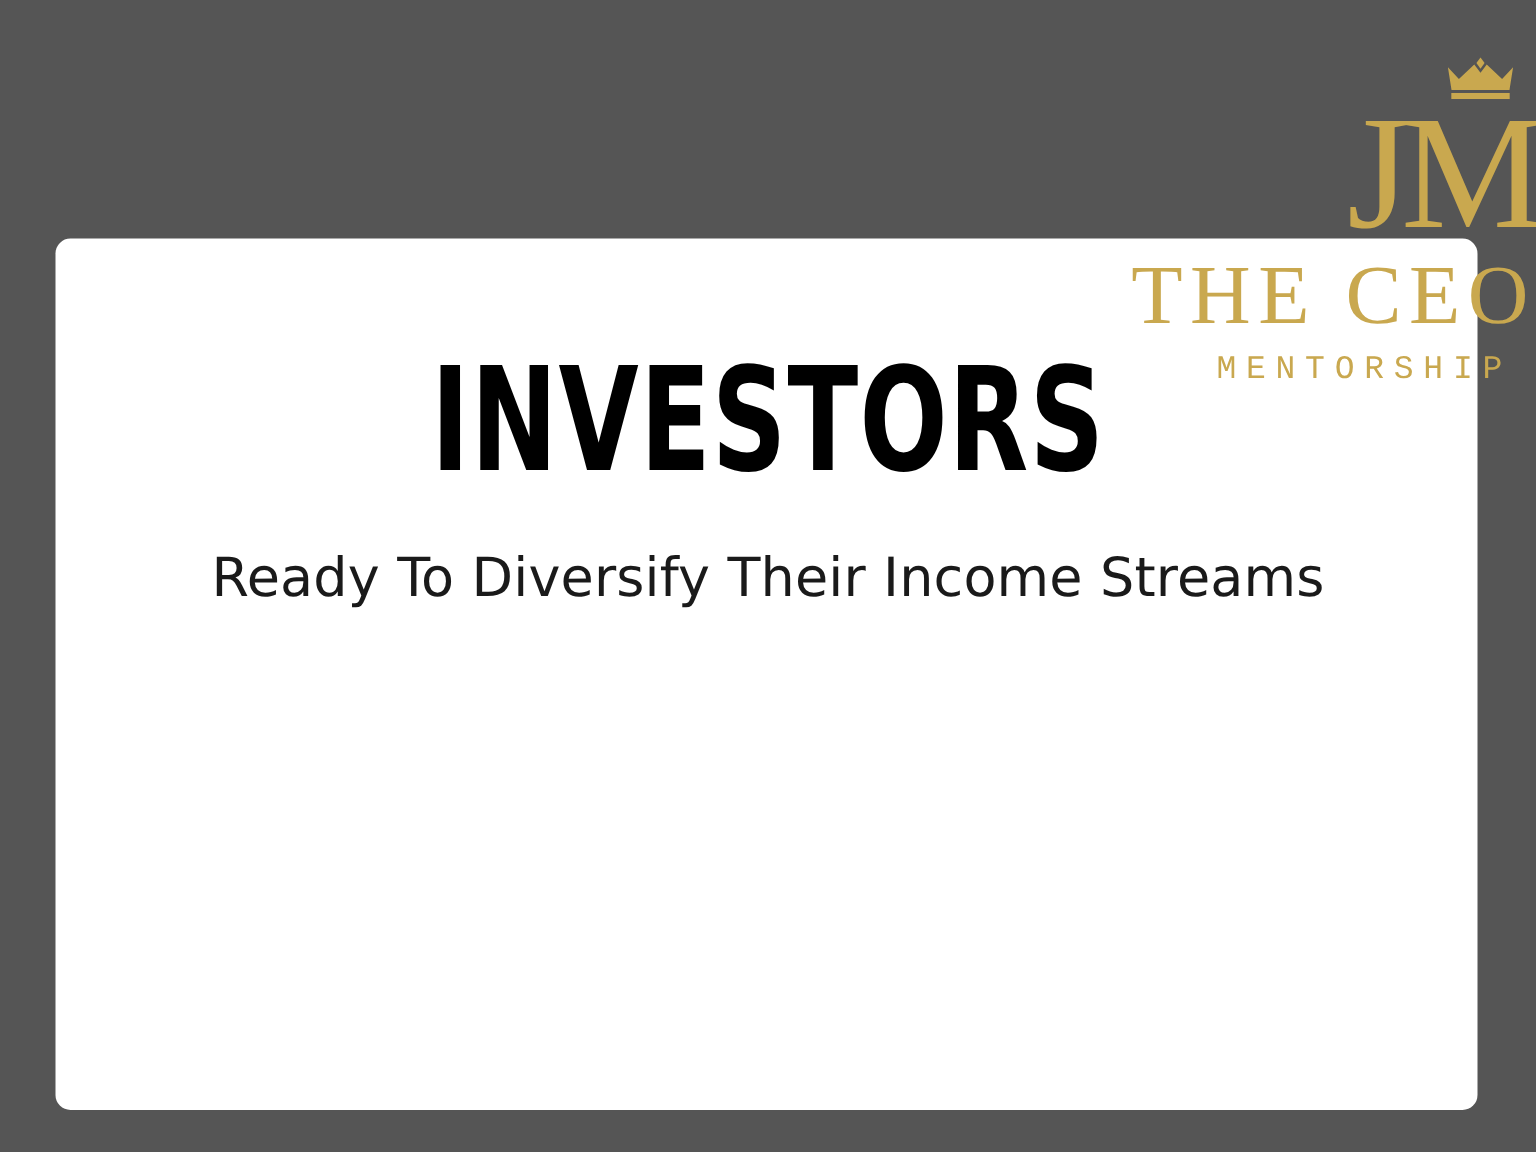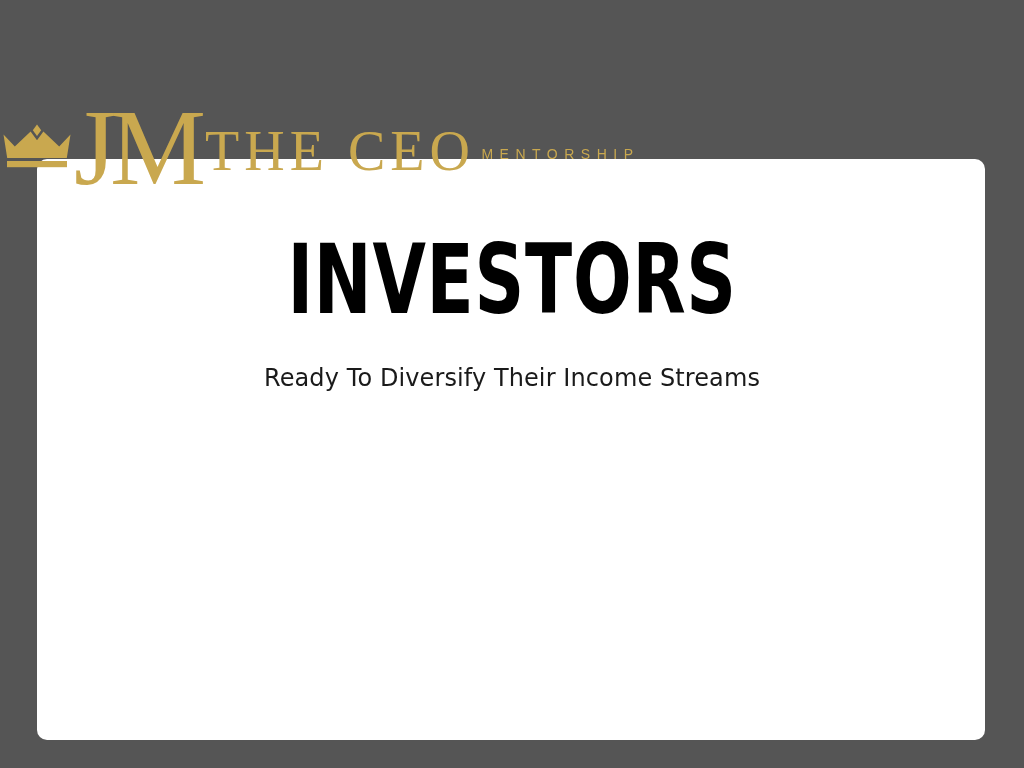--- a/index.html
+++ b/index.html
@@ -37,22 +37,22 @@
   }
 
   
   .brand-logo {
     position: absolute;
     left: 0;
     right: 0;
     top: 38px;
     height: 220px;
     display: flex;
-    flex-direction: row;
-    align-items: center;
+    flex-direction: column;
+    align-items: flex-end;
     justify-content: flex-start;
     z-index: 5;
     pointer-events: none;
   }
 
   .crown-icon {
     display: block;
     width: 74px;
     height: 48px;
     margin-bottom: 1px;
@@ -77,27 +77,27 @@
     font-weight: 400;
     color: #C9A84F;
     letter-spacing: 5px;
     margin: 6px 0 0 0;
     padding: 0;
     white-space: nowrap;
     text-indent: 5px;
   }
 
   .brand-tagline {
-    font-family: Liberation Sans, sans-serif;
-    font-size: 14px;
+    font-family: Liberation Mono, monospace;
+    font-size: 22px;
     line-height: 1.0;
     font-weight: 400;
     color: #C9A84F;
     letter-spacing: 6.5px;
-    margin: 11px 0 0 0;
+    margin: 11px 16px 0 0;
     padding: 0;
     white-space: nowrap;
     text-indent: 6.5px;
   }
 
   
   .card-body {
     position: absolute;
     left: 0;
     right: 0;
@@ -116,21 +116,21 @@
     margin: 0;
     padding: 0;
     white-space: nowrap;
     transform: scaleX(0.72);
     transform-origin: center center;
     letter-spacing: 1px;
   }
 
   .subtitle {
     font-family: "DejaVu Sans", "Liberation Sans", sans-serif;
-    font-size: 24px;
+    font-size: 36px;
     line-height: 1.2;
     font-weight: 400;
     color: #1a1a1a;
     margin: 36px 0 0 0;
     padding: 0;
     white-space: nowrap;
     letter-spacing: 0.1px;
   }
 </style>
 </head>

